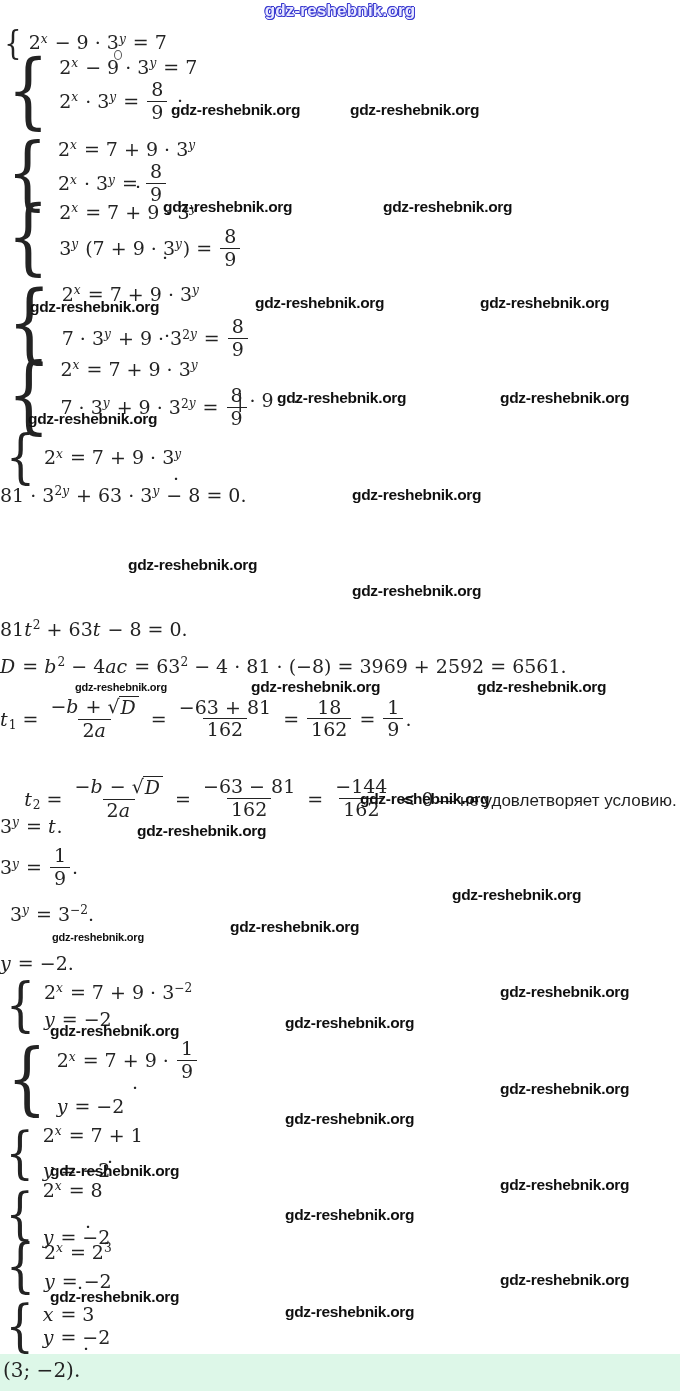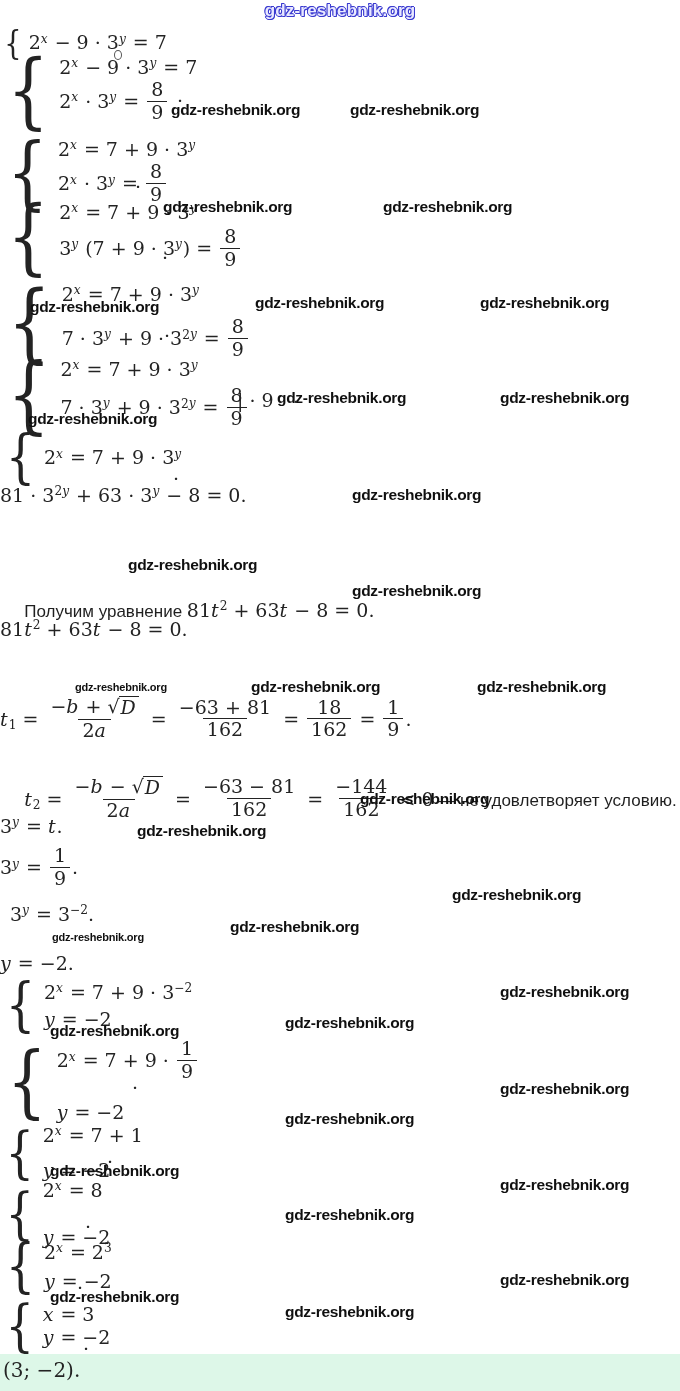--- a/index.html
+++ b/index.html
@@ -97,25 +97,23 @@
   <div class="sys" style="left:2px;top:431px">
     <span class="brace" style="font-size:58px">{</span>
     <div class="rows" style="gap:6px">
       <div class="mline">2<span class="sup"><i>x</i></span> = 7 + 9 · 3<span class="sup"><i>y</i></span></div>
     </div>
   </div>
 
   <div class="line" style="left:0px;top:484px">81 · 3<span class="sup">2<i>y</i></span> + 63 · 3<span class="sup"><i>y</i></span> − 8 = 0.</div>
 
 
-  <div class="line" style="left:0px;top:576px">
-    <span class="ru">Получим уравнение </span><span>81<i>t</i><span class="sup">2</span> + 63<i>t</i> − 8 = 0.</span>
-  </div>
 
   <div class="line" style="left:0px;top:618px">81<i>t</i><span class="sup">2</span> + 63<i>t</i> − 8 = 0.</div>
+  <div class="line" style="left:0px;top:655px"><i>D</i> = <i>b</i><span class="sup">2</span> − 4<i>ac</i> = 63<span class="sup">2</span> − 4 · 81 · (−8) = 3969 + 2592 = 6561.</div>
   <div class="line" style="left:0px;top:698px"><i>t</i><span class="sub">1</span> = <span class="frac"><span class="fnum">−<i>b</i> + <span class="sqrt"><span>√</span><span class="radbody"><i>D</i></span></span></span><span class="fden">2<i>a</i></span></span> = <span class="frac"><span class="fnum">−63 + 81</span><span class="fden">162</span></span> = <span class="frac"><span class="fnum">18</span><span class="fden">162</span></span> = <span class="frac"><span class="fnum">1</span><span class="fden">9</span></span>.</div>
 
   <div class="line" style="left:0px;top:755px">
     <span><i>t</i><span class="sub">2</span> = <span class="frac"><span class="fnum">−<i>b</i> − <span class="sqrt"><span>√</span><span class="radbody"><i>D</i></span></span></span><span class="fden">2<i>a</i></span></span> = <span class="frac"><span class="fnum">−63 − 81</span><span class="fden">162</span></span> = <span class="frac"><span class="fnum">−144</span><span class="fden">162</span></span> &lt; 0</span><span class="ru vm"> — не удовлетворяет условию.</span>
   </div>
 
   <div class="line" style="left:0px;top:815px">3<span class="sup"><i>y</i></span> = <i>t</i>.</div>
   <div class="line" style="left:0px;top:847px">3<span class="sup"><i>y</i></span> = <span class="frac"><span class="fnum">1</span><span class="fden">9</span></span>.</div>
   <div class="line" style="left:10px;top:903px">3<span class="sup"><i>y</i></span> = 3<span class="sup">−2</span>.</div>
   <div class="line" style="left:0px;top:952px"><i>y</i> = −2.</div>
@@ -123,21 +121,21 @@
   <div class="sys" style="left:2px;top:979px">
     <span class="brace" style="font-size:58px">{</span>
     <div class="rows" style="gap:4px">
       <div class="mline">2<span class="sup"><i>x</i></span> = 7 + 9 · 3<span class="sup">−2</span></div>
       <div class="mline"><i>y</i> = −2</div>
     </div>
   </div>
 
   <div class="sys" style="left:2px;top:1040px">
     <span class="brace" style="font-size:78px">{</span>
-    <div class="rows" style="gap:16px">
+    <div class="rows" style="gap:10px">
       <div class="mline">2<span class="sup"><i>x</i></span> = 7 + 9 · <span class="frac"><span class="fnum">1</span><span class="fden">9</span></span></div>
       <div class="mline"><i>y</i> = −2</div>
     </div>
   </div>
 
   <div class="sys" style="left:2px;top:1124px">
     <span class="brace" style="font-size:56px">{</span>
     <div class="rows" style="gap:12px">
       <div class="mline">2<span class="sup"><i>x</i></span> = 7 + 1</div>
       <div class="mline"><i>y</i> = −2</div>

